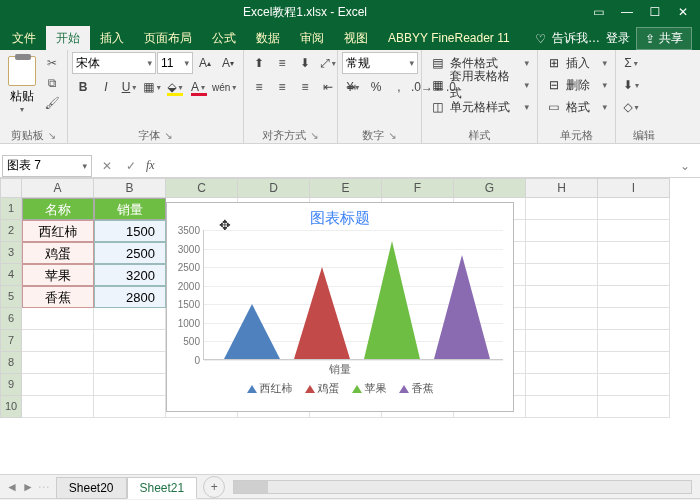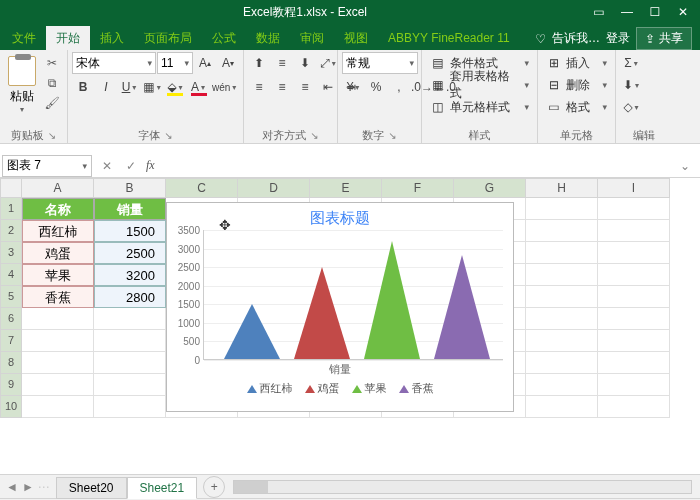--- a/index.html
+++ b/index.html
@@ -4,21 +4,21 @@
 <style>
 * { box-sizing: border-box; margin: 0; padding: 0; font-family: "Microsoft YaHei", sans-serif; }
 body { width: 700px; height: 500px; overflow: hidden; background: #fff; font-size: 12px; }
 
 .titlebar { height: 24px; background: #0a6332; color: #fff; display: flex; align-items: center; }
 .titlebar-center { flex: 1; text-align: center; font-size: 12px; }
 .titlebar-right { display: flex; gap: 2px; padding-right: 4px; }
 .titlebar-btn { width: 26px; height: 20px; display: flex; align-items: center; justify-content: center; color: #fff; cursor: pointer; }
 
 .tabbar { height: 26px; background: #0a6332; display: flex; align-items: flex-end; padding-left: 2px; }
-.tab { height: 24px; padding: 0 10px; color: #84cc16; display: flex; align-items: center; font-size: 12px; cursor: pointer; }
+.tab { height: 24px; padding: 0 10px; color: #fef9c3; display: flex; align-items: center; font-size: 12px; cursor: pointer; }
 .tab.active { background: #f1f1f1; color: #217346; }
 .tabbar-right { margin-left: auto; display: flex; align-items: center; gap: 6px; padding-right: 8px; color: #fff; }
 .lightbulb { color: #fff; }
 .share-btn { background: #217346; border: 1px solid rgba(255,255,255,.3); padding: 2px 8px; display: flex; align-items: center; gap: 4px; }
 
 .ribbon { height: 94px; background: #f1f1f1; border-bottom: 1px solid #d4d4d4; display: flex; }
 .ribbon-group { border-right: 1px solid #d4d4d4; padding: 2px 4px 0; display: flex; flex-direction: column; }
 .ribbon-group-body { flex: 1; display: flex; gap: 2px; }
 .ribbon-group-label { height: 16px; text-align: center; font-size: 11px; color: #666; display: flex; align-items: center; justify-content: center; gap: 4px; }
 .ribbon-group-label .launcher { font-size: 10px; color: #888; }
@@ -54,21 +54,21 @@
 
 .grid-area { position: relative; height: 296px; background: #fff; overflow: hidden; }
 .colheads { display: flex; height: 20px; }
 .corner { width: 22px; border: 1px solid #d4d4d4; background: #f0f0f0; }
 .colh { width: 72px; border: 1px solid #d4d4d4; border-left: none; background: #f0f0f0; text-align: center; font-size: 12px; color: #555; line-height: 18px; }
 .colh.sel { background: #d5e3cf; }
 .gridrow { display: flex; height: 22px; }
 .rowh { width: 22px; border: 1px solid #d4d4d4; border-top: none; background: #f0f0f0; text-align: center; font-size: 11px; color: #555; line-height: 20px; }
 .rowh.sel { background: #d5e3cf; }
 .cell { width: 72px; border-right: 1px solid #e0e0e0; border-bottom: 1px solid #e0e0e0; padding: 0 4px; font-size: 13px; line-height: 21px; }
-.cell.hdr { background: #6fbe44; color: #fff; text-align: center; border: 1px solid #aaa; font-weight: 700; }
+.cell.hdr { background: #6fbe44; color: #fff; text-align: center; border: 1px solid #aaa; font-weight: 400; }
 .cell.data { background: #fdf2f0; border: 1px solid #c99; text-align: center; }
 .cell.data.b { background: #eef4fb; border: 1px solid #9bb; text-align: right; padding-right: 10px; }
 
 .chart-box { position: absolute; left: 166px; top: 24px; width: 348px; height: 210px; background: #fff; border: 1px solid #bbb; }
 .chart-title { text-align: center; font-size: 15px; color: #3b82f6; padding: 6px 0 2px; }
 .move-cursor { position: absolute; left: 52px; top: 14px; font-size: 14px; color: #333; }
 .plot { position: relative; height: 130px; margin: 0 10px 0 36px; border-left: 1px solid #ccc; border-bottom: 1px solid #ccc; }
 .gridline { position: absolute; left: 0; right: 0; border-top: 1px solid #eee; }
 .ytick { position: absolute; left: -30px; width: 26px; text-align: right; font-size: 10px; color: #777; transform: translateY(-50%); }
 .tri { position: absolute; bottom: 0; }

